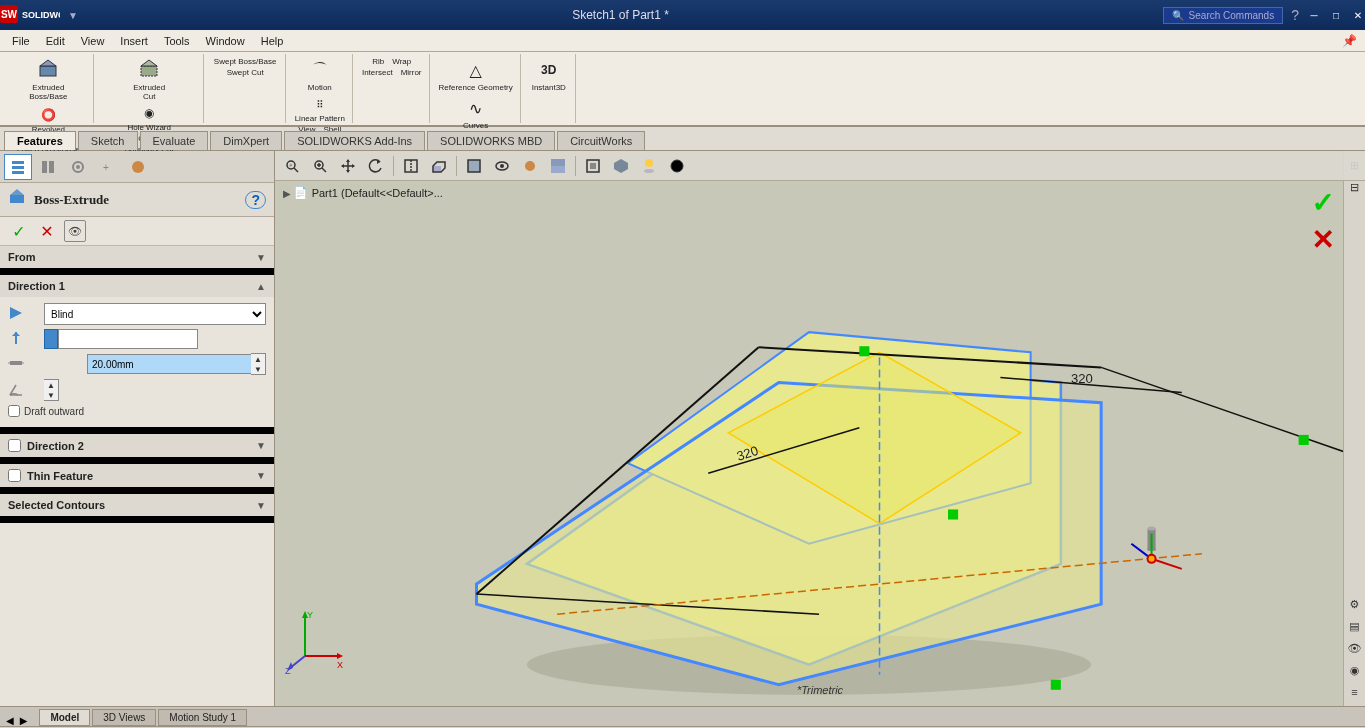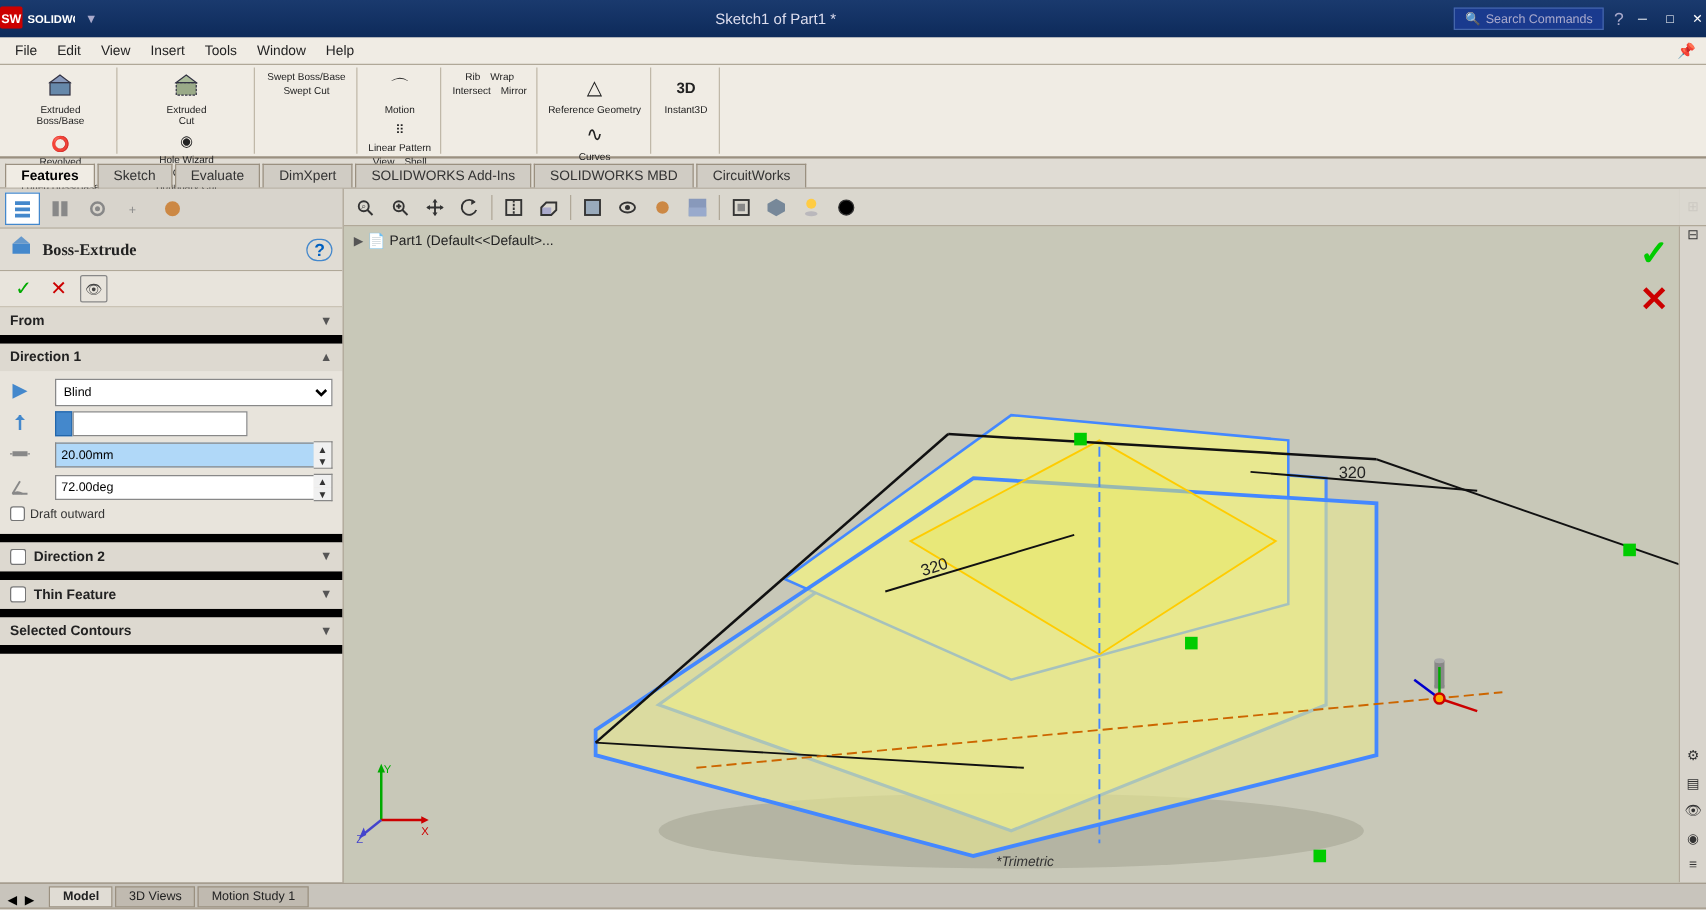--- a/index.html
+++ b/index.html
@@ -398,21 +398,21 @@
     }
     .status-tab.active { background: #e0dcd4; font-weight: bold; }
 
     
     #bottom-area {
       display: flex;
       flex-direction: column;
     }
 
     
-    .highlighted { background: #b0d8f8 !important; }
+    .highlighted { background: #b0d8f8 !important; margin-left: 43px; }
 
     .blue-box {
       background: #4488cc;
       width: 14px; height: 20px;
       border: 1px solid #2266aa;
     }
   </style>
 </head>
 <body>
 
@@ -707,21 +707,20 @@
 
         <div class="form-row">
           <span style="font-size:12px;">
             <svg width="16" height="16" viewBox="0 0 16 16">
                 <path d="M2 14 L14 14 L2 14" fill="none" stroke="#888" stroke-width="1.5"></path>
                 <path d="M2 14 L8 4" fill="none" stroke="#888" stroke-width="1.5"></path>
                 <path d="M2 14 A8 8 0 0 1 10 14" fill="none" stroke="#888" stroke-width="1.5"></path>
               </svg>
           </span>
           <div class="input-with-spin">
-            <input type="text" value="72.00deg" style="flex: 1 1 0%; height: 20px; border-top: 1px solid rgb(136, 136, 136); border-bottom: 1px solid rgb(136, 136, 136); border-left: 1px solid rgb(136, 136, 136); border-image: initial; border-right: none; padding: 1px 4px; font-size: 10px; background: white;">
             <div class="spin-btns">
               <div class="spin-btn">▲</div>
               <div class="spin-btn">▼</div>
             </div>
           </div>
         </div>
 
         <div class="form-row">
           <label class="checkbox-label">
             <input type="checkbox" style="">

